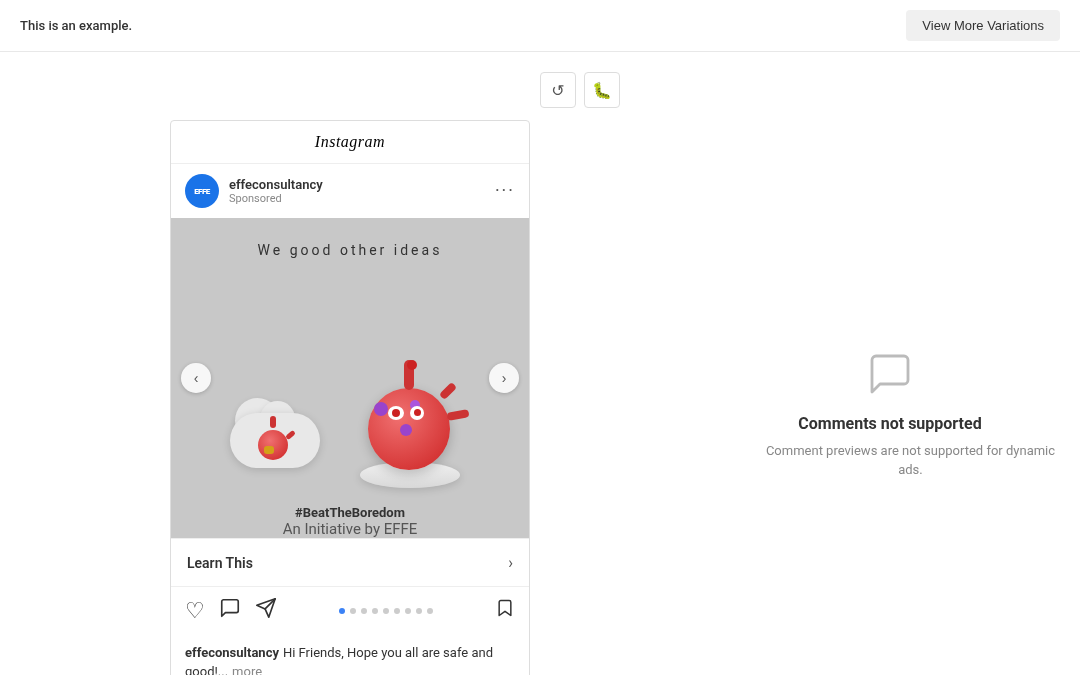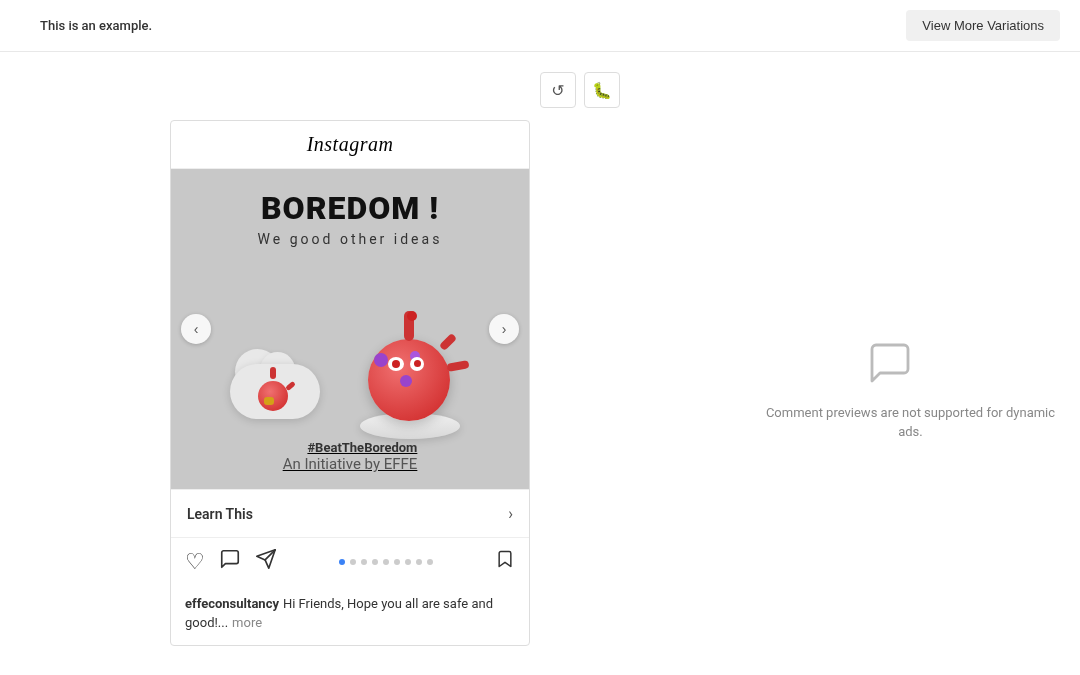--- a/index.html
+++ b/index.html
@@ -17,21 +17,20 @@
       justify-content: space-between;
       align-items: center;
       padding: 10px 20px;
       border-bottom: 1px solid #e8e8e8;
     }
 
     .example-label {
       font-size: 13px;
       color: #333;
       font-weight: 500;
-      margin-left: 20px;
     }
 
     .view-more-btn {
       background: #f0f0f0;
       border: none;
       border-radius: 4px;
       padding: 8px 16px;
       font-size: 13px;
       color: #333;
       cursor: pointer;
@@ -82,21 +81,21 @@
       background: #fff;
       overflow: hidden;
     }
 
     .instagram-header {
       text-align: center;
       padding: 12px;
       border-bottom: 1px solid #eee;
       font-family: Georgia, 'Times New Roman', serif;
       font-style: italic;
-      font-size: 20px;
+      font-size: 16px;
       color: #000;
       letter-spacing: 0.5px;
     }
 
     .post-header {
       display: flex;
       align-items: center;
       padding: 10px 14px;
       gap: 10px;
     }
@@ -254,25 +253,24 @@
       border: none;
       box-shadow: 0 1px 4px rgba(0,0,0,0.2);
       z-index: 10;
     }
     .nav-arrow-left { left: 10px; }
     .nav-arrow-right { right: 10px; }
 
     
     .hashtag-area {
       position: absolute;
-      bottom: 16px;
+      bottom: 0;
       left: 50%;
       transform: translateX(-50%);
-      text-align: right;
-      text-decoration: underline;
+      text-align: center;
     }
     .hashtag-main {
       font-size: 13px;
       font-weight: 700;
       color: #333;
     }
     .hashtag-sub {
       font-size: 15px;
       color: #555;
     }
@@ -403,26 +401,35 @@
       </button>
       <button class="toolbar-btn" title="Debug">
         <span>🐛</span>
       </button>
     </div>
 
     <div class="instagram-card">
 
       <div class="instagram-header">Instagram</div>
 
+      <div class="post-header">
+        <div class="avatar-logo">
+          <span class="avatar-logo-text">EFFE</span>
+        </div>
+        <div class="post-info">
+          <div class="post-username">effeconsultancy</div>
+          <div class="post-sponsored">Sponsored</div>
+        </div>
+        <div class="more-dots">···</div>
+      </div>
 
       <div class="ad-image-area">
         <div class="ad-image-bg"></div>
 
         <div class="ad-text-overlay">
-          <span class="boredom-text">BOREDOM !</span>
           <span class="ideas-text">We good other ideas</span>
         </div>
 
         <div class="illustration">
 
           <div style="position:relative; width:110px; height:120px; flex-shrink:0;">
             <div class="cloud-puff1"></div>
             <div class="cloud-puff2"></div>
             <div class="cloud-body"></div>
 
@@ -514,16 +521,17 @@
 
     </div>
   </div>
 
   <div class="right-panel">
     <div class="comment-icon-container">
       <svg width="48" height="48" viewBox="0 0 24 24" fill="none" stroke="#bbb" stroke-width="1.4" stroke-linecap="round" stroke-linejoin="round">
         <path d="M21 15a2 2 0 0 1-2 2H7l-4 4V5a2 2 0 0 1 2-2h14a2 2 0 0 1 2 2z"></path>
       </svg>
     </div>
+    <div class="comment-not-supported-title">Comments not supported</div>
     <div class="comment-not-supported-desc">Comment previews are not supported for dynamic ads.</div>
   </div>
 
 </div>
 
 </body></html>

